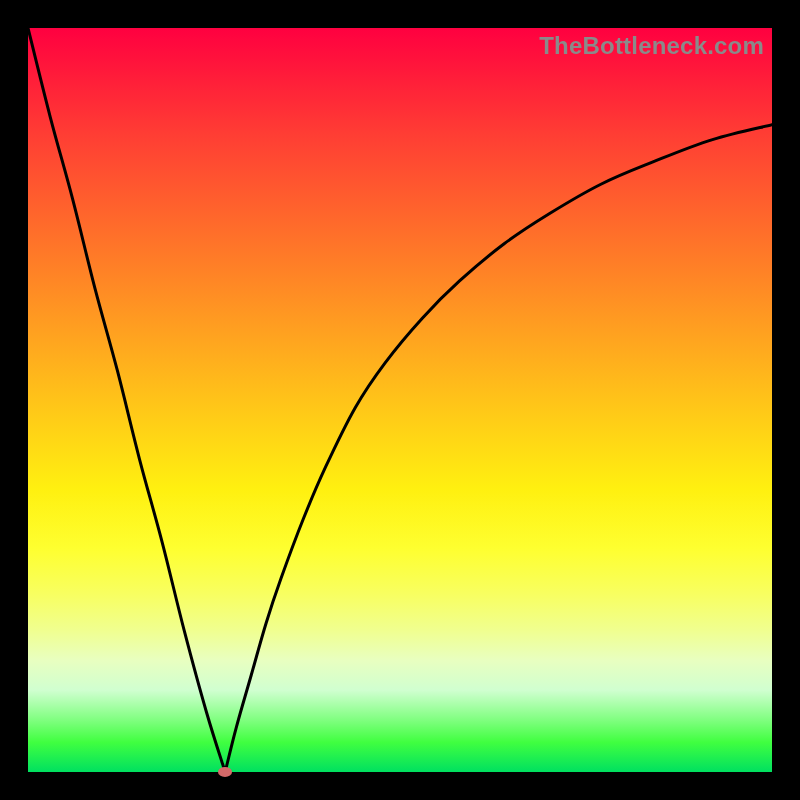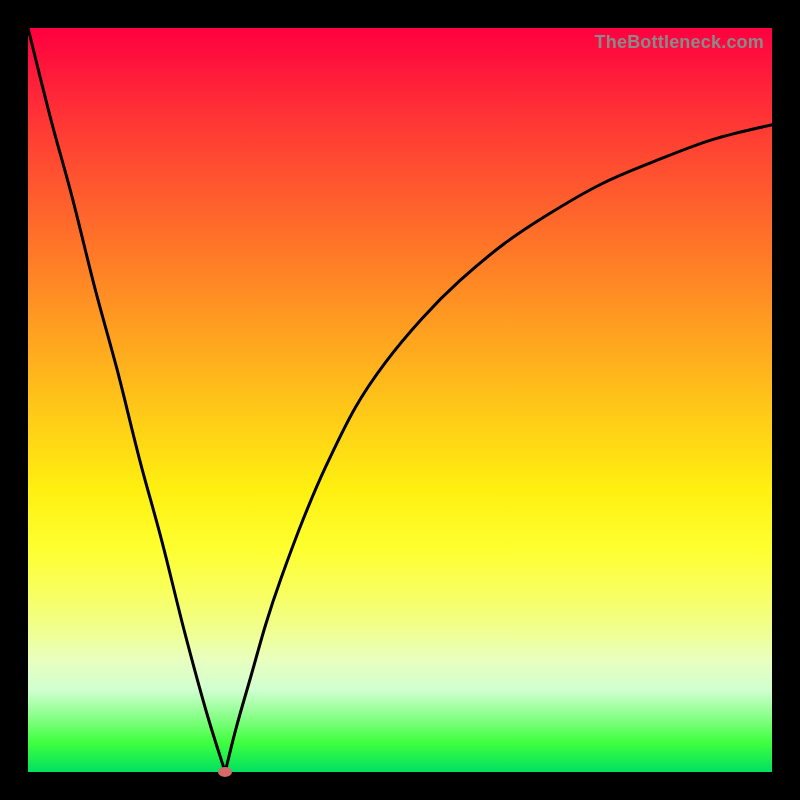--- a/index.html
+++ b/index.html
@@ -33,21 +33,21 @@
       #d0ffd0 89%,
       #80ff80 93%,
       #40ff40 96%,
       #00e060 100%);
   }
   .watermark {
     position: absolute;
     top: 4px;
     right: 8px;
     font-family: Arial, Helvetica, sans-serif;
-    font-size: 18px;
+    font-size: 24px;
     font-weight: bold;
     color: #8a8a8a;
     letter-spacing: 0.2px;
     user-select: none;
   }
   .curve-svg {
     position: absolute;
     left: 0; top: 0;
     width: 744px;
     height: 744px;

